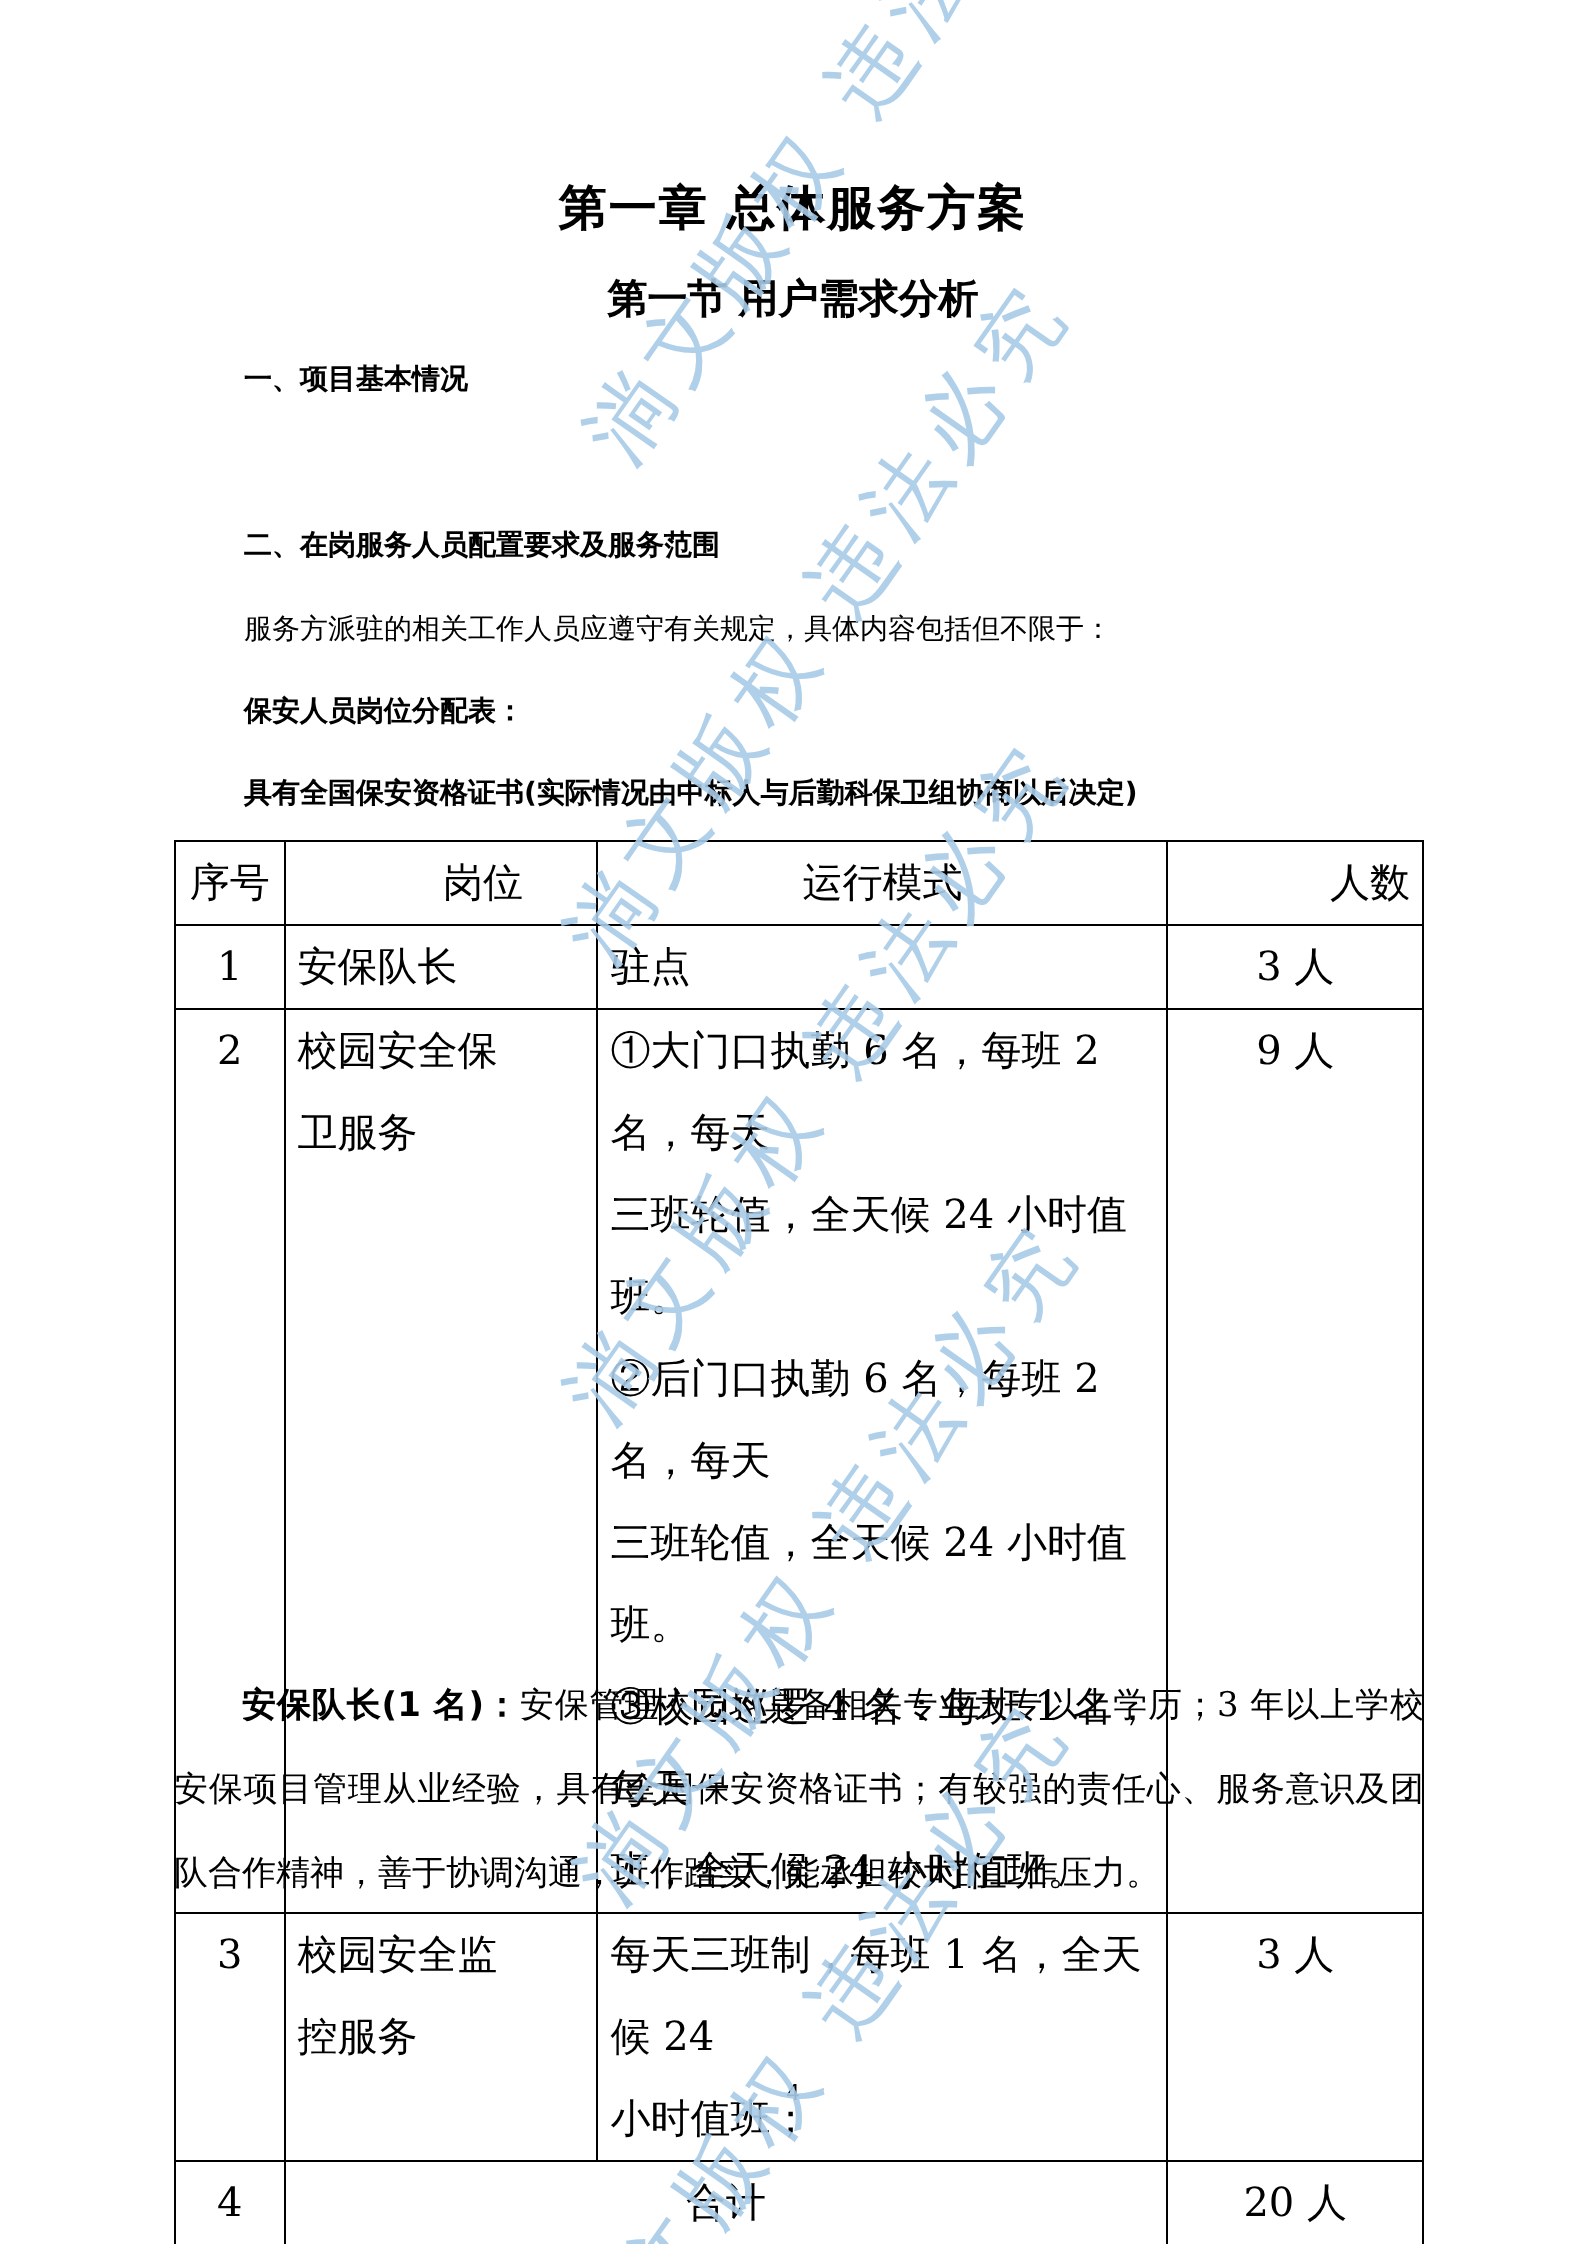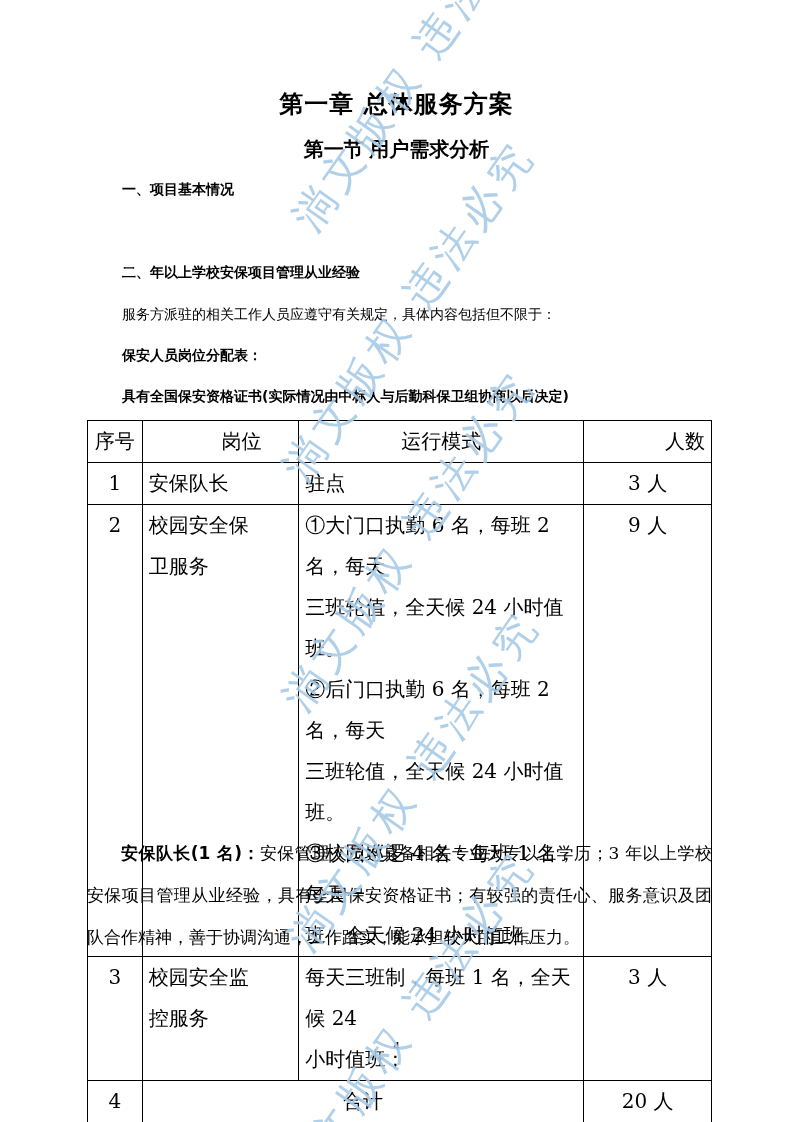--- a/index.html
+++ b/index.html
@@ -24,21 +24,21 @@
 </style>
 </head>
 <body>
 
 <div class="page">
 
   <div class="h1">第一章  总体服务方案</div>
   <div class="h2">第一节 用户需求分析</div>
 
   <div class="line bold" style="top:181px;">一、项目基本情况</div>
-  <div class="line bold" style="top:264px;">二、年以上学校安保项目管理从业经验</div>
+  <div class="line bold" style="top:264px;">二、在岗服务人员配置要求及服务范围</div>
   <div class="line bold" style="top:347px;">保安人员岗位分配表：</div>
   <div class="line" style="top:306px;">服务方派驻的相关工作人员应遵守有关规定，具体内容包括但不限于：</div>
   <div class="line bold" style="top:388px;">具有全国保安资格证书(实际情况由中标人与后勤科保卫组协商以后决定)</div>
 
   <table>
     <tbody>
         <tr>
       <th class="col1">序号</th>
       <th class="col2">岗位</th>
       <th class="col3">运行模式</th>

